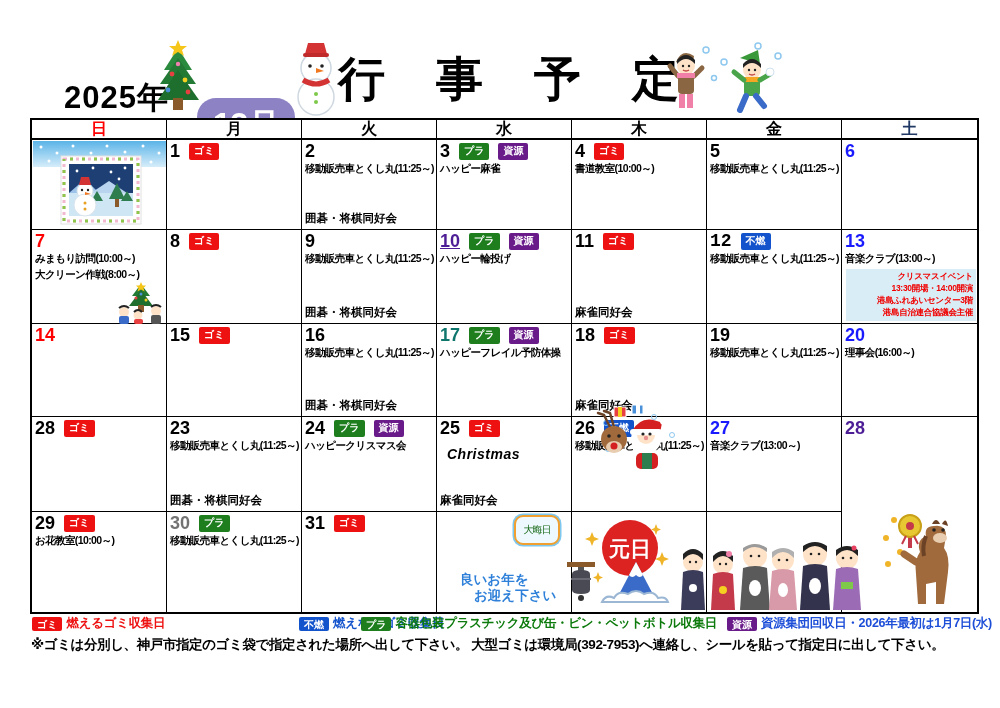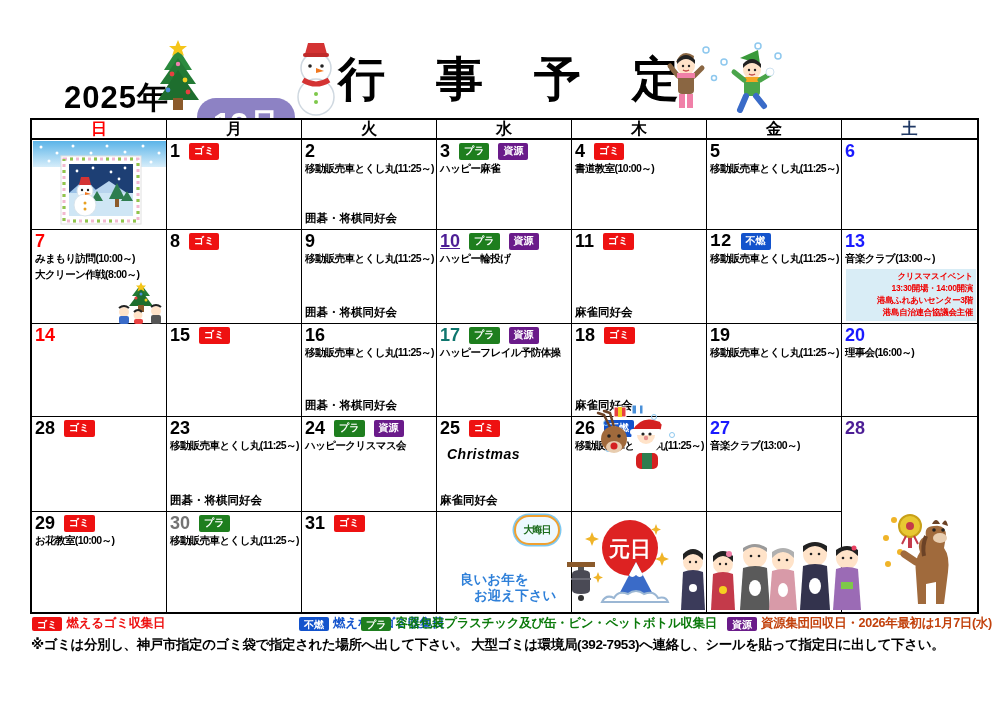--- a/index.html
+++ b/index.html
@@ -32,22 +32,22 @@
   .hlbox { position:absolute; left:0; right:0; bottom:0; height:40px; background:#ffff00; font-size:11.5px; font-weight:bold;
            line-height:1.45; padding:2px 0 0 3px; letter-spacing:-0.5px; }
   .infobox { position:absolute; right:1px; bottom:2px; width:130px; background:#d9edf6; color:#f00000; font-size:8.5px;
              font-weight:bold; text-align:right; line-height:1.4; padding:2px 3px; letter-spacing:-0.3px; }
 
   
   .deco { position:absolute; pointer-events:none; }
   .greeting { position:absolute; left:428px; top:452px; width:112px; color:#2f80d9; font-size:13.5px; font-weight:900; line-height:1.15; }
   .greeting .l2 { margin-left:14px; }
   .omisoka-sign { position:absolute; left:482px; top:395px; width:46px; height:30px; background:#eef9ff;
-                  border:2px solid #f0a030; border-radius:15px; box-shadow:0 0 0 1.5px #7ec8f0;
-                  color:#1a6b1a; font-size:10px; font-weight:bold; text-align:center; line-height:26px; letter-spacing:-1px; }
+                  border:2px solid #f0a030; border-radius:9px; box-shadow:0 0 0 1.5px #7ec8f0;
+                  color:#1a6b1a; font-size:10px; font-weight:normal; text-align:center; line-height:26px; letter-spacing:-1px; }
 
   
   .legend { position:absolute; left:0; top:613px; width:1000px; height:20px; }
   .legend-item { position:absolute; top:0; white-space:nowrap; }
   .legend-item .badge { margin-left:0; margin-right:4px; font-size:10px; }
   .legend-item .ltext { font-size:12.5px; font-weight:bold; letter-spacing:-0.3px; }
   .note { position:absolute; left:31px; top:636px; font-size:13.5px; font-weight:bold; letter-spacing:-0.4px; white-space:nowrap; }
 </style>
 </head>
 <body>
@@ -541,17 +541,17 @@
       <circle cx="54" cy="18" r="1.8" fill="#222"></circle>
         <circle cx="63" cy="18" r="1.8" fill="#222"></circle>
       <path d="M36 50 L24 42" stroke="#a06a3c" stroke-width="7" stroke-linecap="round"></path>
     </svg>
   </div>
 
   <div class="legend" id="legend">
       <div class="legend-item" style="left: 32px;"><span class="badge" style="background: rgb(238, 17, 17);">ゴミ</span><span class="ltext" style="color: rgb(238, 17, 17);">燃えるゴミ収集日</span></div>
       <div class="legend-item" style="left: 299px;"><span class="badge" style="background: rgb(19, 83, 204);">不燃</span><span class="ltext" style="color: rgb(19, 83, 204);">燃えないゴミ収集日</span></div>
       <div class="legend-item" style="left: 361px;"><span class="badge" style="background: rgb(30, 126, 30);">プラ</span><span class="ltext" style="color: rgb(11, 122, 11);">容器包装プラスチック及び缶・ビン・ペットボトル収集日</span></div>
-      <div class="legend-item" style="left: 727px;"><span class="badge" style="background: rgb(106, 27, 138);">資源</span><span class="ltext" style="color: #c2410c;">資源集団回収日・2026年最初は1月7日(水)</span></div>
+      <div class="legend-item" style="left: 727px;"><span class="badge" style="background: rgb(106, 27, 138);">資源</span><span class="ltext" style="color: #1d4ed8;">資源集団回収日・2026年最初は1月7日(水)</span></div>
     </div>
   <div class="note">※ゴミは分別し、神戸市指定のゴミ袋で指定された場所へ出して下さい。 大型ゴミは環境局(392-7953)へ連絡し、シールを貼って指定日に出して下さい。</div>
 
 </div>
 
 </body></html>

